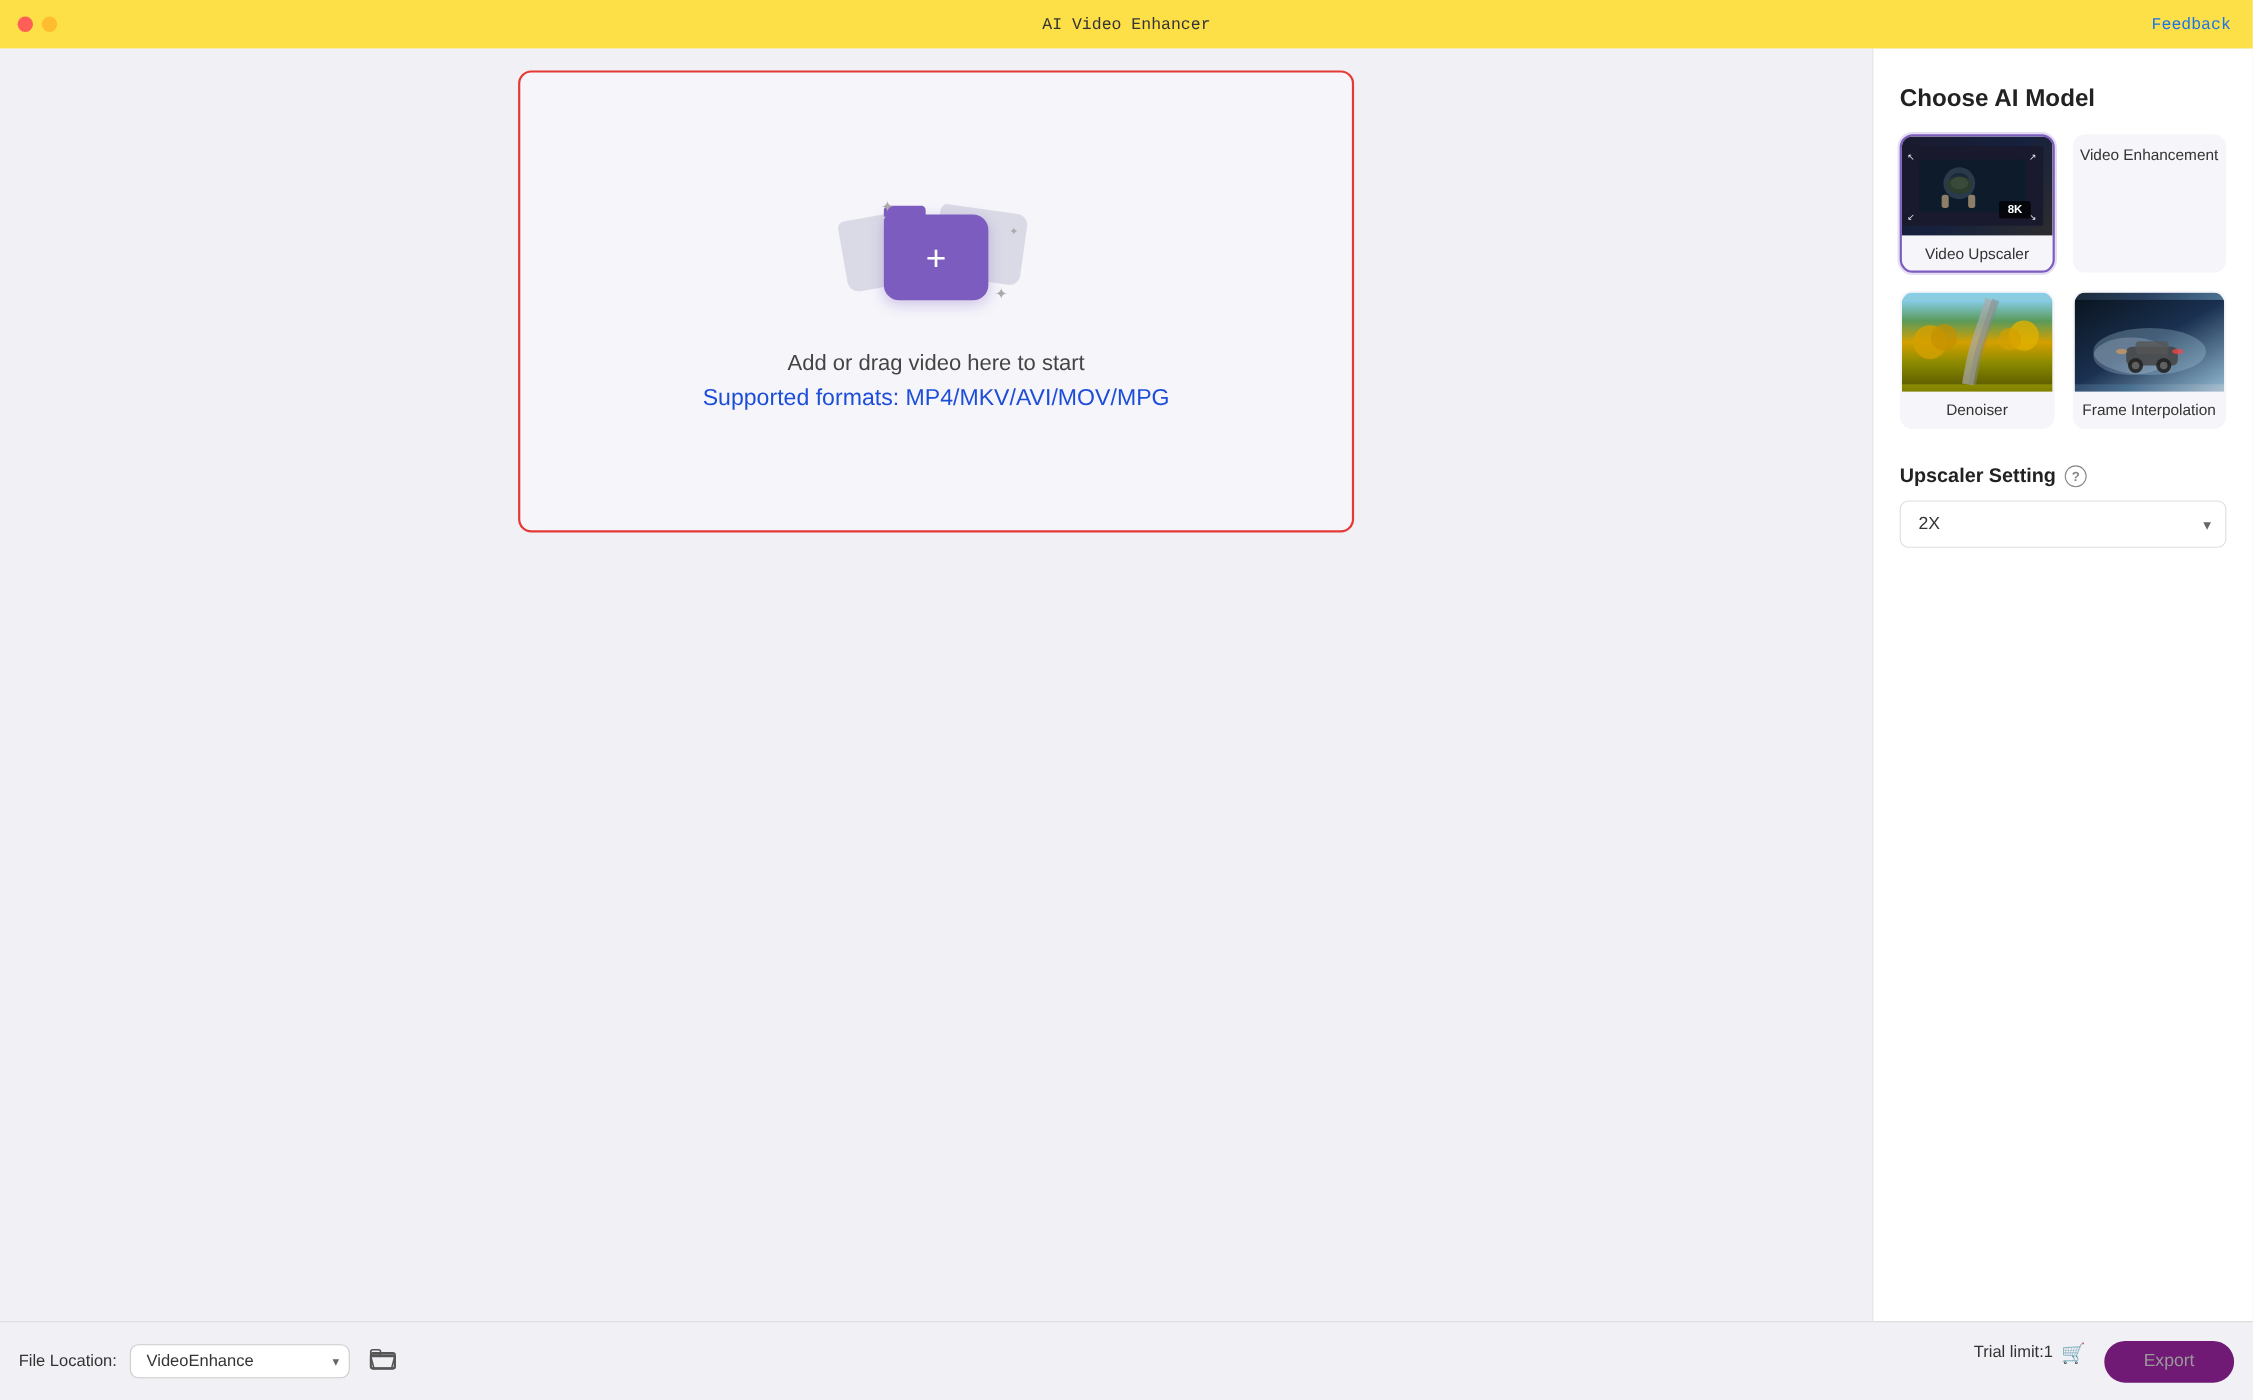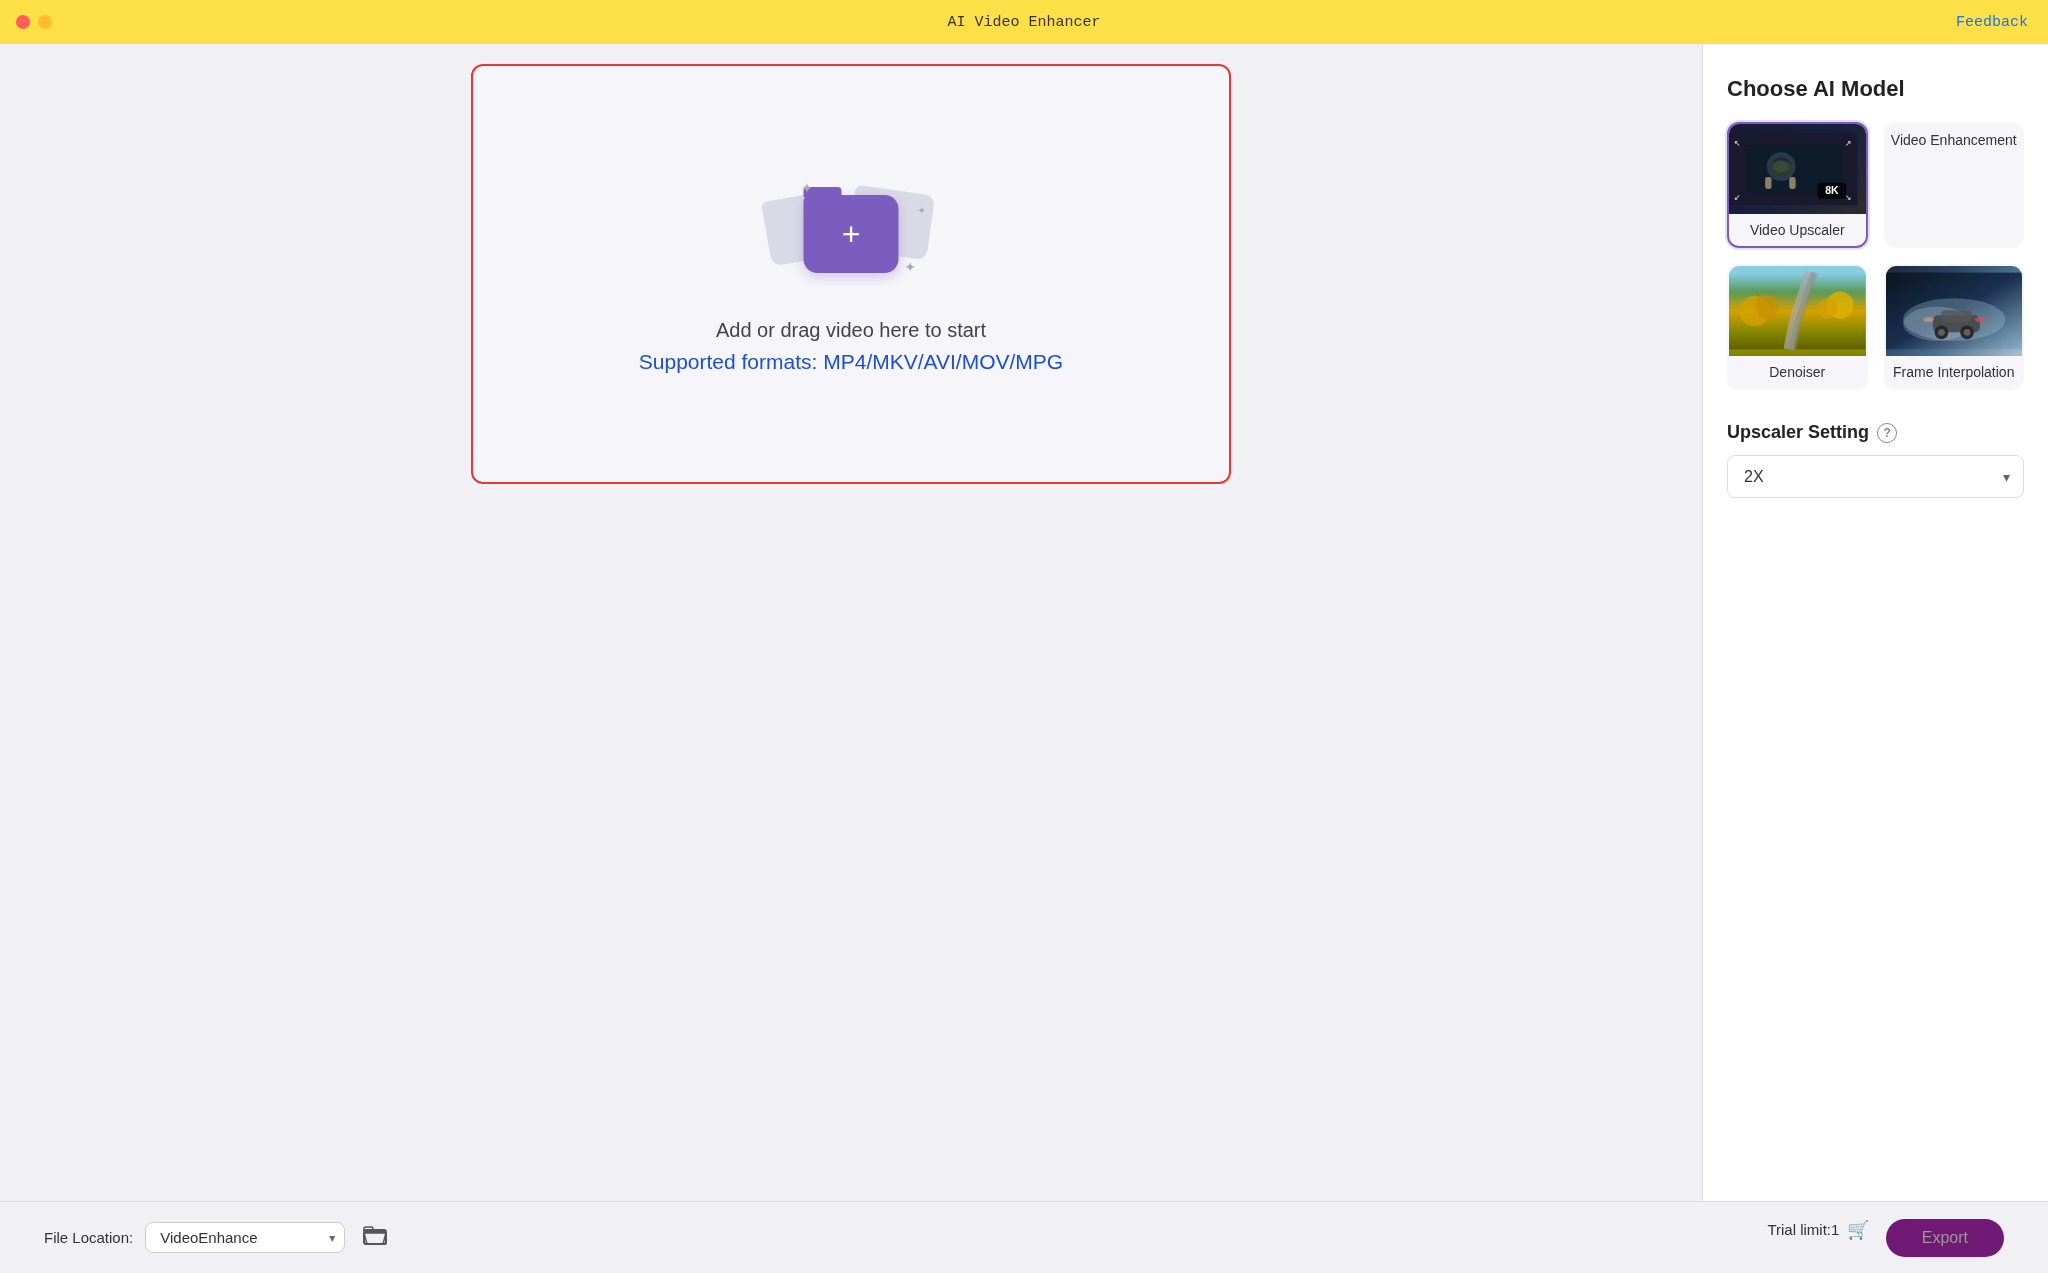--- a/index.html
+++ b/index.html
@@ -189,21 +189,21 @@
       border: 2px solid transparent;
     }
 
     
     .bottom-bar {
       height: 72px;
       background: #f0f0f5;
       border-top: 1px solid #ddd;
       display: flex;
       align-items: center;
-      padding: 0 44px;
+      padding: 0 17px;
       flex-shrink: 0;
     }
     .file-location-label {
       font-size: 15px;
       color: #333;
       margin-right: 12px;
       white-space: nowrap;
     }
     .file-location-select {
       appearance: none;

